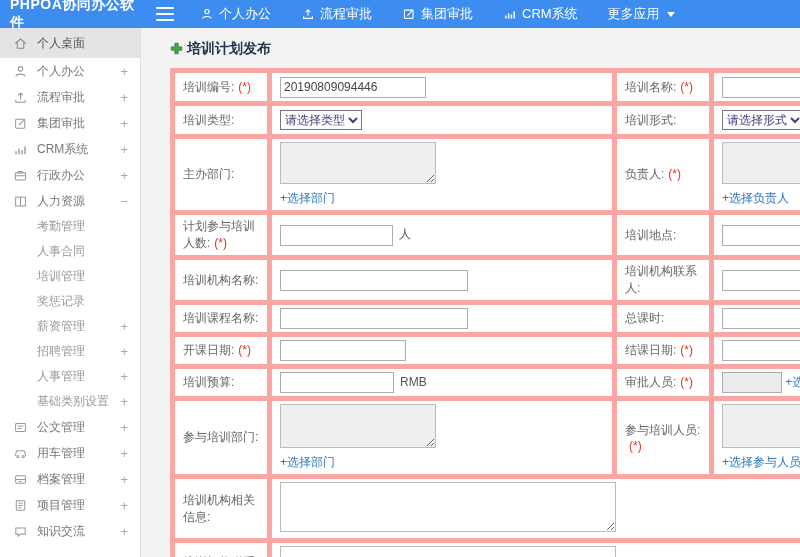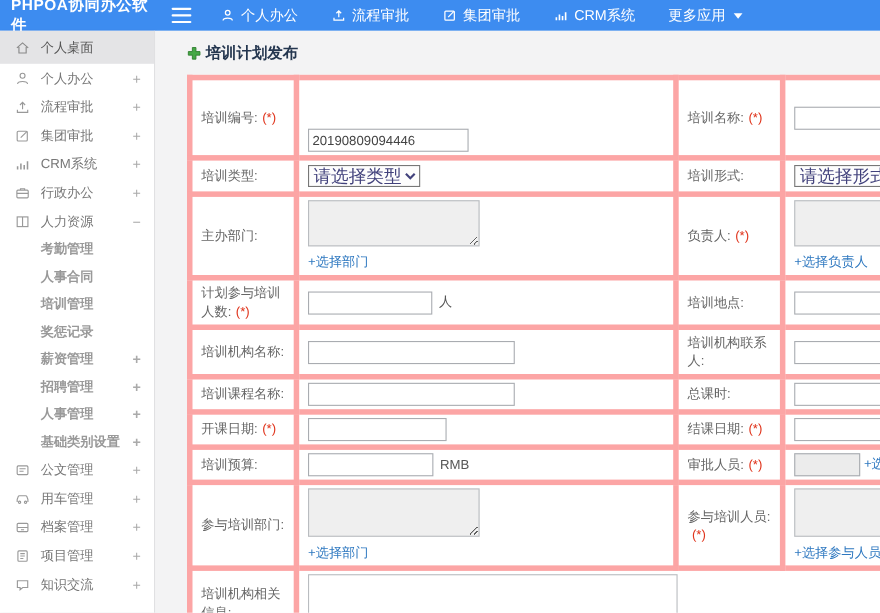--- a/index.html
+++ b/index.html
@@ -16,35 +16,35 @@
   .caret{width:0;height:0;border-left:4px solid transparent;border-right:4px solid transparent;border-top:5px solid #fff;margin-left:2px;}
 
   
   .sidebar{position:absolute;top:28px;left:0;width:140px;height:529px;background:#fff;
     border-right:1px solid #e0e0e2;box-shadow:1px 0 3px rgba(0,0,0,.05);font-size:12px;overflow:hidden;}
   .side-item{height:26px;display:flex;align-items:center;padding:0 12px 0 13px;color:#777;cursor:pointer;}
   .side-item.active{height:30px;background:#e4e4e6;color:#555;}
   .side-item .ic{width:15px;height:15px;margin-right:9px;flex:none;display:flex;align-items:center;}
   .side-item .lbl{flex:1;}
   .side-item .sfx{color:#aaa;font-size:13px;}
-  .side-item.sub{padding-left:37px;color:#999;height:25px;font-weight:bold;}
+  .side-item.sub{padding-left:37px;color:#999;height:25px;}
 
   
   .main{position:absolute;top:28px;left:141px;width:659px;height:529px;background:#f3f3f4;overflow:hidden;}
   .page-title{display:flex;align-items:flex-end;gap:4px;margin:12px 0 10px 29px;font-size:14px;font-weight:bold;color:#24364f;}
 
   table.form{border-collapse:collapse;table-layout:fixed;width:869px;margin-left:29px;background:#fff;}
   table.form td{border:5px solid #fca5a5;font-size:12px;color:#666;vertical-align:middle;padding:3px 4px 3px 8px;background:#fff;}
   td.lblc{padding-left:9px;}
   .req{color:#e0351d;margin-left:4px;}
   td.fldc{padding-left:12px;}
 
   input[type=text]{height:17px;border:1px solid #a9acb1;font-size:12px;padding:1px 3px;color:#444;background:#fff;vertical-align:middle;}
   input.ro{background:#ececec;}
-  select{font-size:16px;color:#42427c;height:20px;border:1px solid #777;background:#fdfdfd;}
+  select{font-size:12px;color:#42427c;height:20px;border:1px solid #777;background:#fdfdfd;}
   textarea{border:1px solid #b9bcc0;font-size:12px;color:#444;resize:both;}
   textarea.selbox{background:#efefef;width:150px;}
   textarea.wide{width:330px;background:#fff;}
   a.lnk{color:#2e78c0;font-size:12px;text-decoration:none;cursor:pointer;}
   .under{display:block;margin-top:3px;}
   .sfxtxt{margin-left:6px;color:#555;}
 </style>
 </head>
 <body>
 
@@ -261,21 +261,21 @@
     <colgroup>
         <col style="width:97px">
         <col style="width:345px">
         <col style="width:97px">
         <col style="width:330px">
       </colgroup>
 
     <tbody>
         <tr style="height:33px">
       <td class="lblc"><span>培训编号:</span><span class="req">(*)</span></td>
-      <td class="fldc"><input type="text" style="width: 138px; margin-top: 41px;" value="20190809094446"></td>
+      <td class="fldc"><input type="text" style="width: 138px;" value="20190809094446"></td>
       <td class="lblc"><span>培训名称:</span><span class="req">(*)</span></td>
       <td class="fldc"><input type="text" style="width: 150px;"></td>
     </tr>
 
     <tr style="height:33px">
       <td class="lblc"><span>培训类型:</span></td>
       <td class="fldc"><select><option>请选择类型</option></select></td>
       <td class="lblc"><span>培训形式:</span></td>
       <td class="fldc"><select><option>请选择形式</option></select></td>
     </tr>

